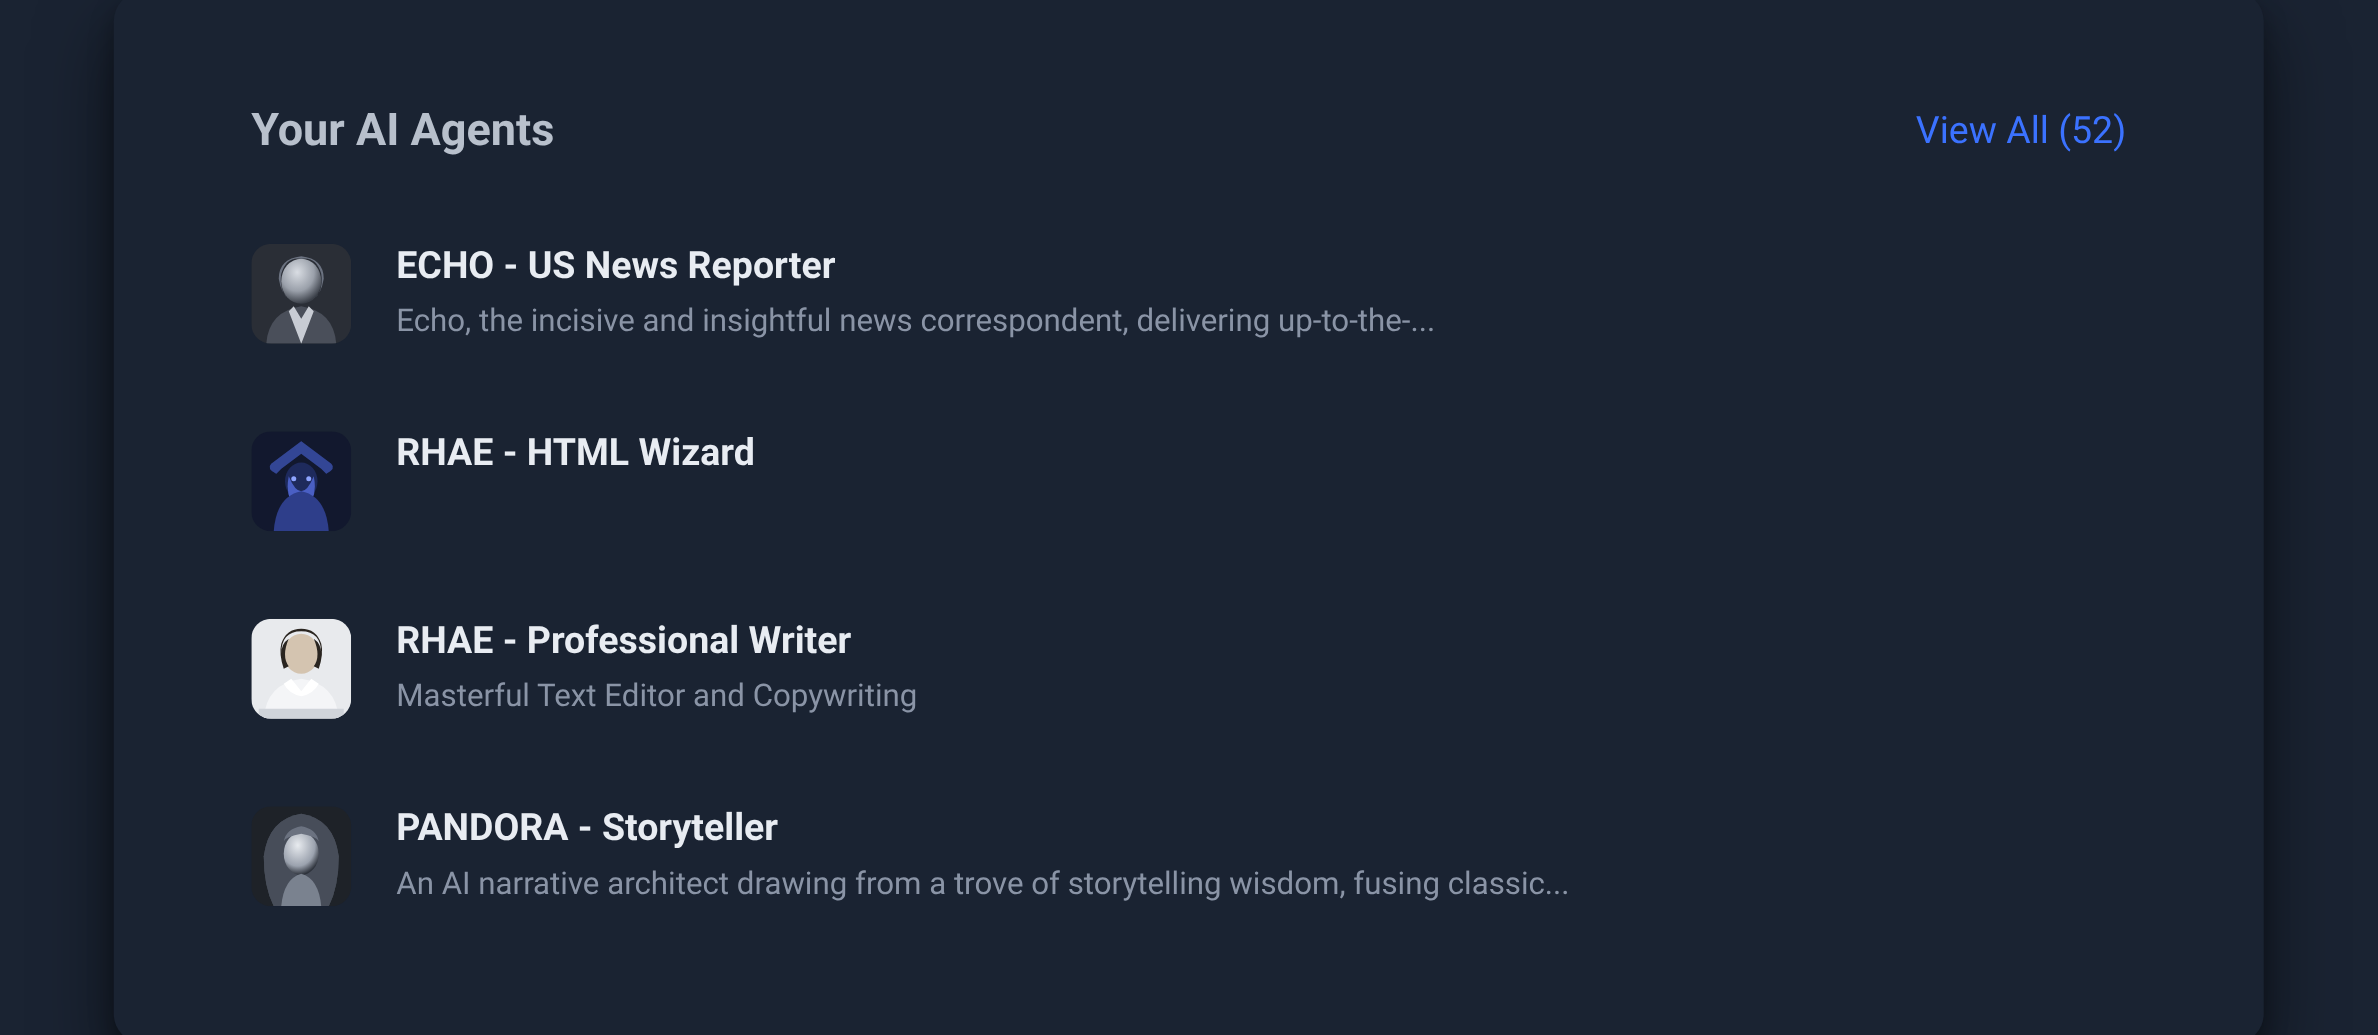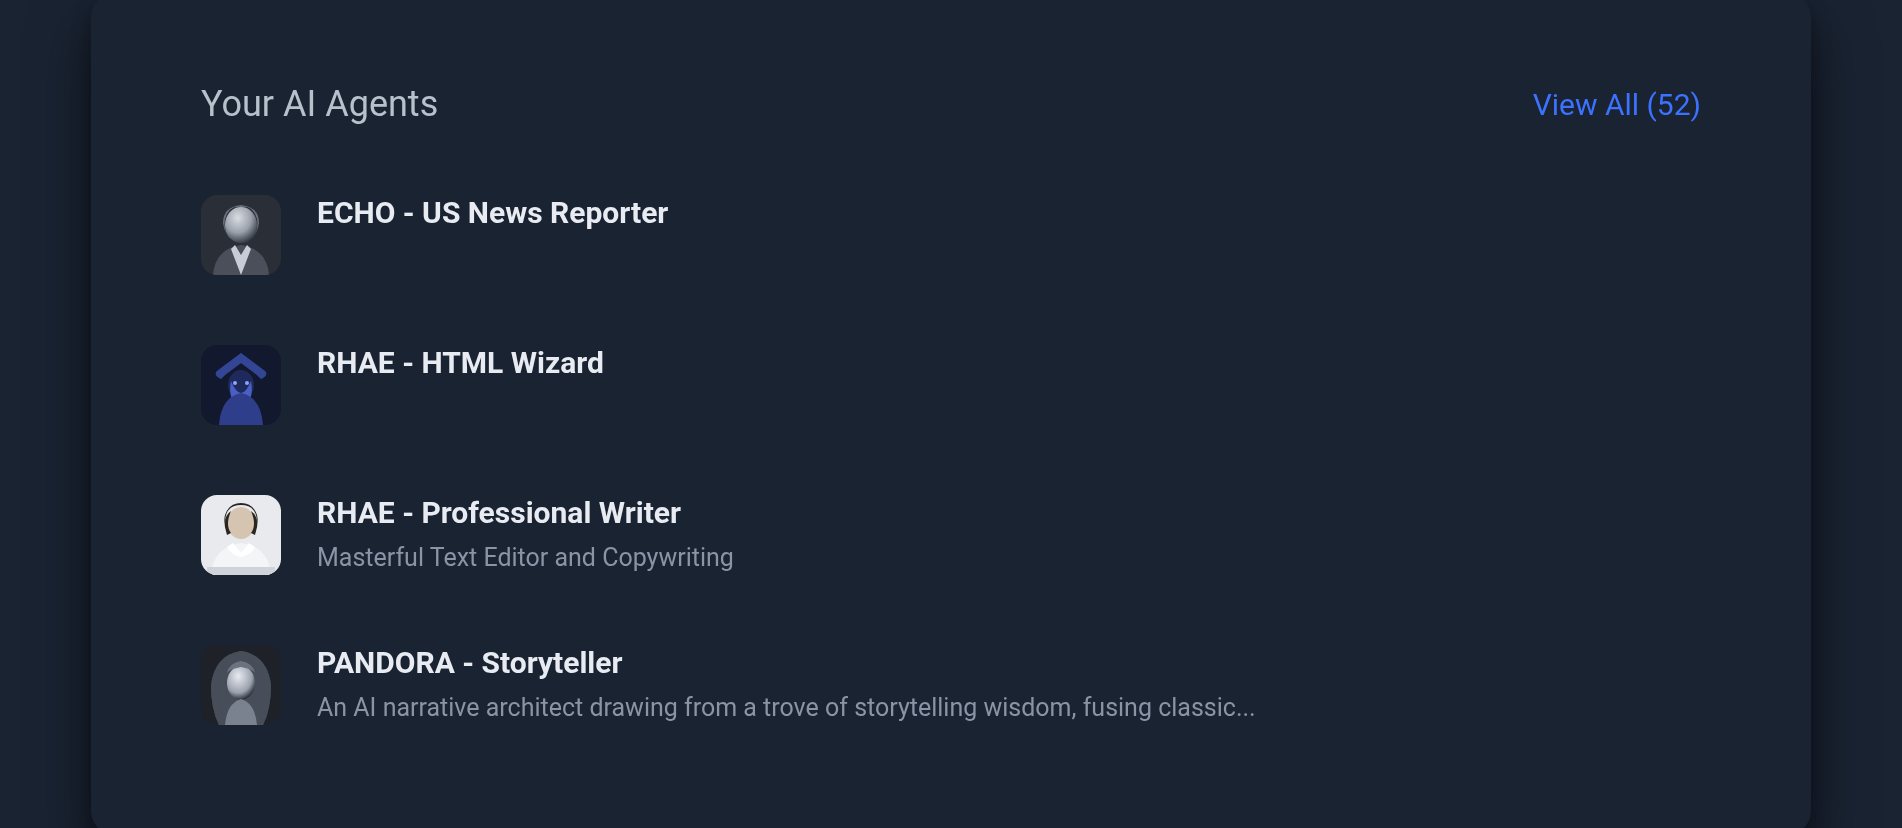--- a/index.html
+++ b/index.html
@@ -25,21 +25,21 @@
   }
   .header {
     display: flex;
     justify-content: space-between;
     align-items: center;
     margin-bottom: 70px;
   }
   .section-title {
     color: #b8c0cc;
     font-size: 36px;
-    font-weight: 400;
+    font-weight: 700;
   }
   .view-all {
     color: #3b72ff;
     font-size: 30px;
     font-weight: 400;
     cursor: pointer;
     text-decoration: none;
   }
   .grid {
     display: grid;
@@ -113,20 +113,21 @@
           </defs>
           <rect width="80" height="80" fill="#2a2e36"></rect>
           <ellipse cx="40" cy="30" rx="16" ry="18" fill="url(#g1)"></ellipse>
           <path d="M40 12 Q28 10 24 24 Q22 38 30 44 Q24 40 22 28 Q22 12 40 10 Q58 12 58 28 Q56 40 50 44 Q58 38 56 24 Q52 10 40 12" fill="#6b7280"></path>
           <path d="M12 80 Q14 54 40 50 Q66 54 68 80 Z" fill="#4a4f5a"></path>
           <path d="M34 50 L40 60 L46 50 L50 54 L40 80 L30 54 Z" fill="#c8ccd4"></path>
         </svg>
       </div>
       <div class="agent-body">
         <div class="agent-title">ECHO - US News Reporter</div>
+        <div class="agent-desc">Echo, the incisive and insightful news correspondent, delivering up-to-the-...</div>
       </div>
     </div>
 
     <div class="agent">
       <div class="avatar">
         <svg viewBox="0 0 80 80">
           <rect width="80" height="80" fill="#12182e"></rect>
           <path d="M40 8 L64 26 Q68 30 60 34 L56 30 L40 18 L24 30 L20 34 Q12 30 16 26 Z" fill="#2a3a78"></path>
           <path d="M40 8 L64 26 Q68 30 60 34 L56 30 L40 18 L24 30 L20 34 Q12 30 16 26 Z" fill="#3b4fa8" opacity="0.6"></path>
           <ellipse cx="40" cy="40" rx="13" ry="15" fill="#1e2a5c"></ellipse>

